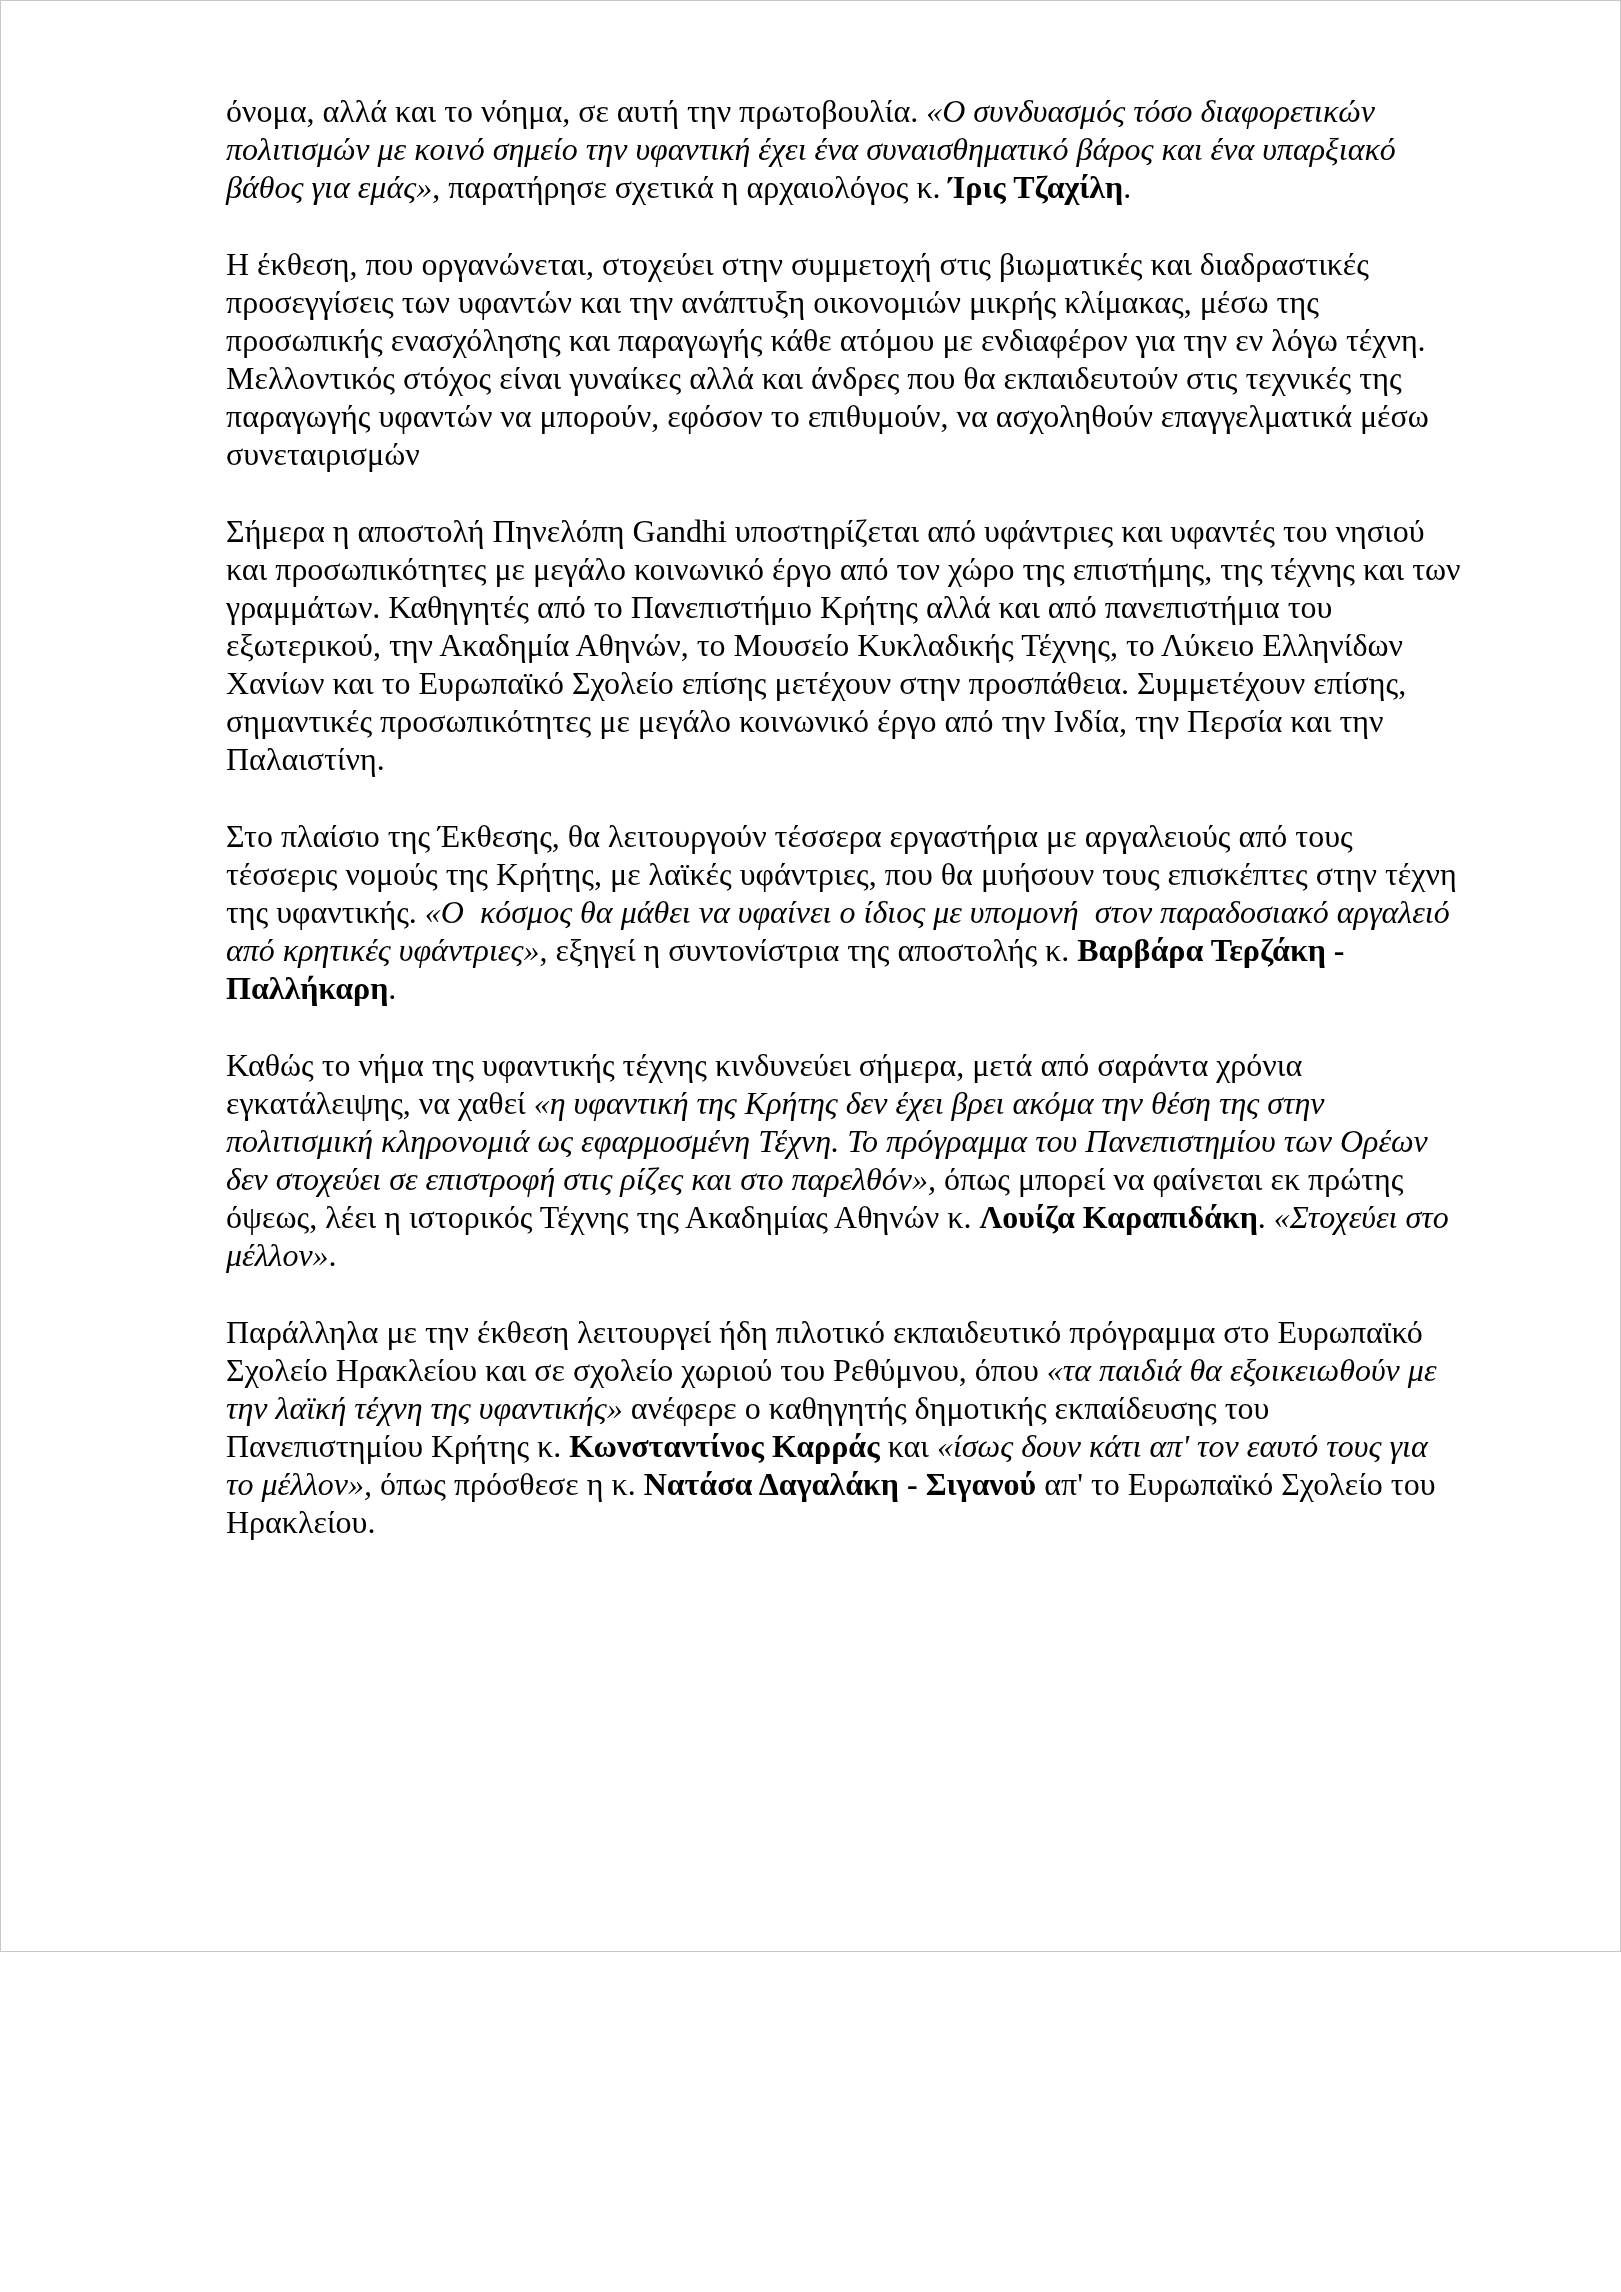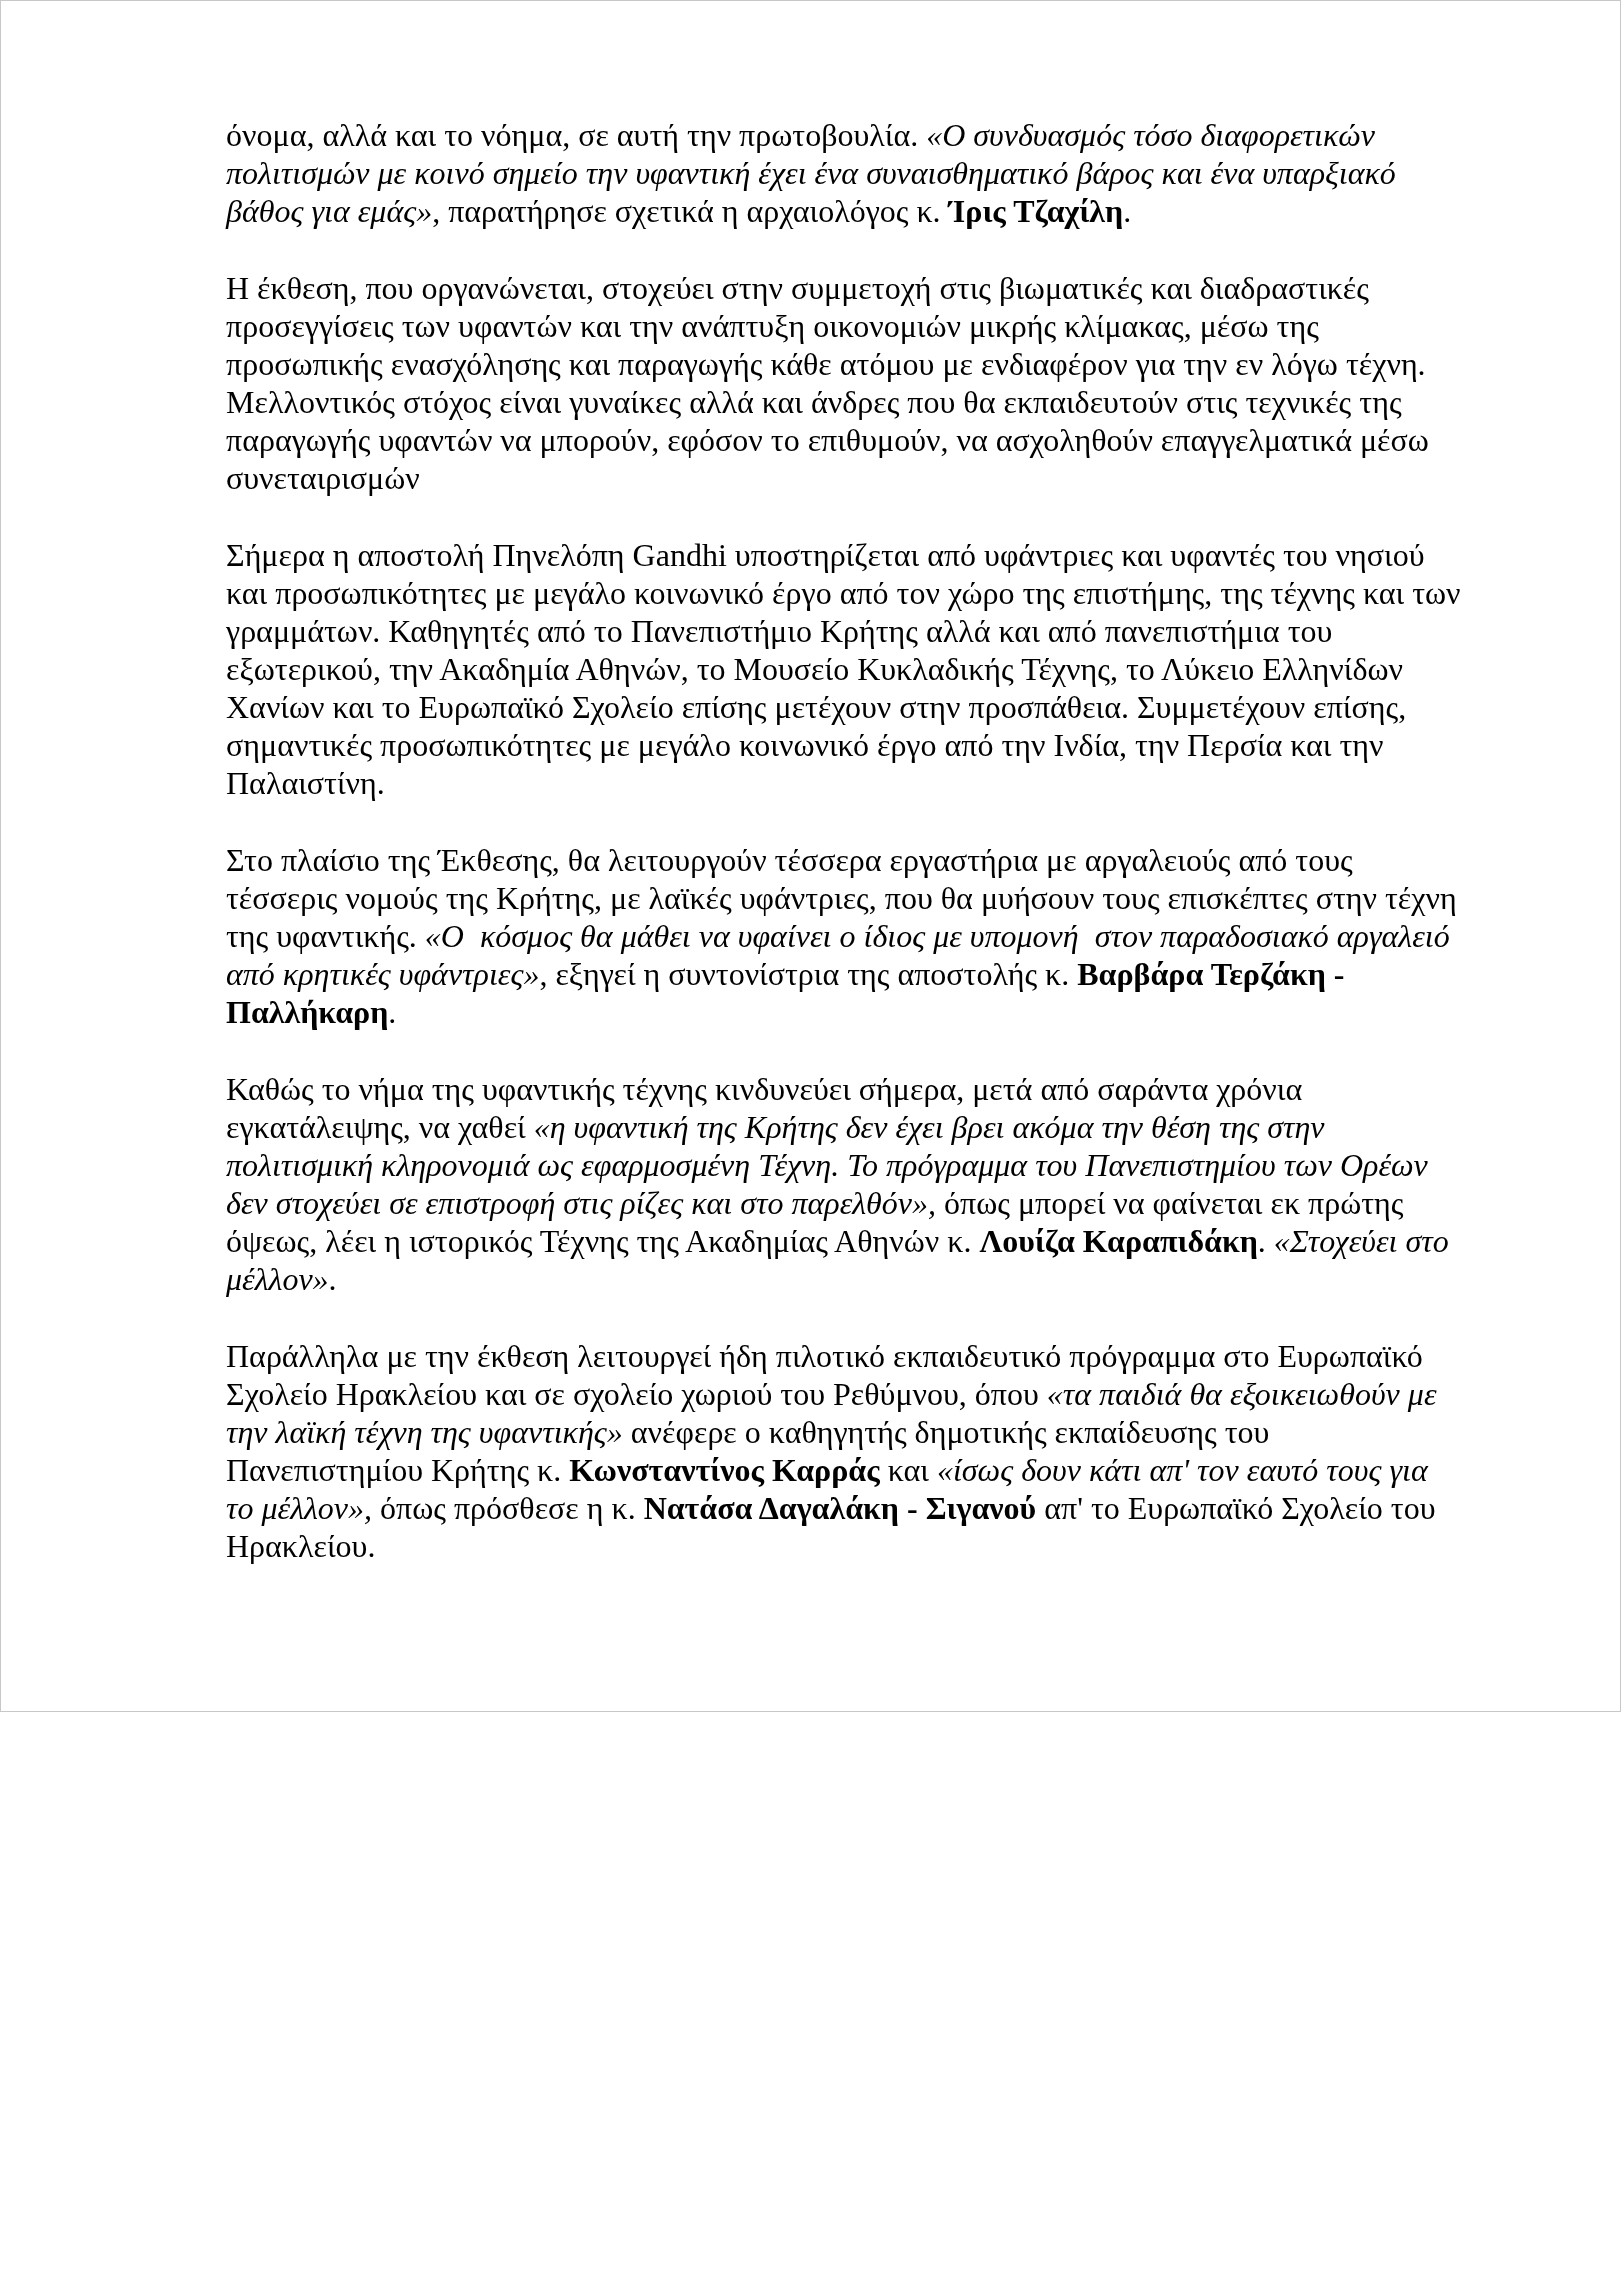--- a/index.html
+++ b/index.html
@@ -7,25 +7,25 @@
     padding: 0;
     background: #ffffff;
   }
   body {
     width: 1621px;
     height: 2293px;
     font-family: "Liberation Serif", "DejaVu Serif", serif;
   }
   .page {
     width: 1621px;
-    height: 1712px;
+    height: 1952px;
     box-sizing: border-box;
     background: #ffffff;
     border: 1px solid #c8c8c8;
-    padding: 115px 157px 0 225px;
+    padding: 91px 157px 0 225px;
     overflow: hidden;
   }
   .doc-body {
     color: #000000;
     font-size: 32px;
     line-height: 38px;
     text-align: left;
   }
   .para {
     margin: 0 0 39px 0;

